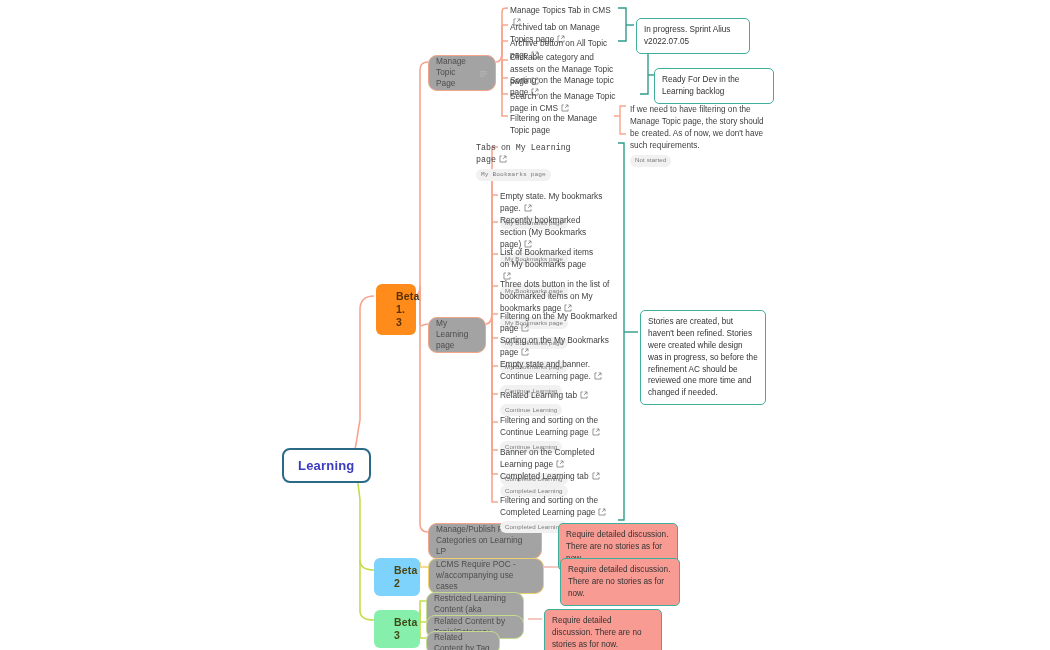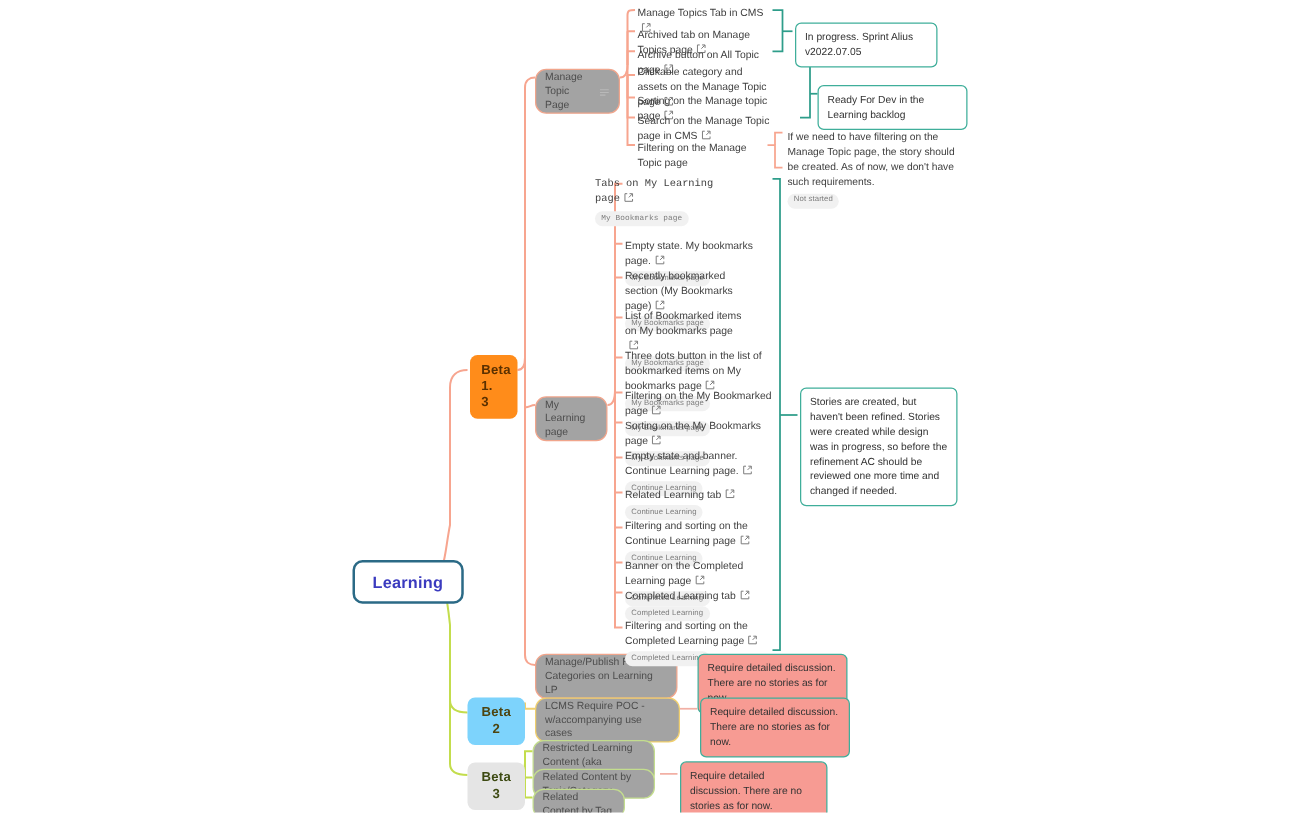--- a/index.html
+++ b/index.html
@@ -26,27 +26,27 @@
     padding: 8px 14px;
     letter-spacing: .2px;
   }
 
   
   .beta {
     border-radius: 6px;
     color: #4a4a2a;
     font-size: 10.5px;
     font-weight: bold;
-    padding: 6px 9px;
+    padding: 6px 20px;
     line-height: 1.25;
     letter-spacing: .2px;
   }
   .beta.b13 { background: #ff8c1a; color: #5a3000; width: 38px; }
   .beta.b2  { background: #7dd3fc; color: #4d4410; width: 46px; text-align: center; }
-  .beta.b3  { background: #e5e5e5; color: #3d4a12; width: 46px; text-align: center; }
+  .beta.b3  { background: #86efac; color: #3d4a12; width: 46px; text-align: center; }
 
   
   .page {
     border-radius: 9px;
     background: #a3a3a3;
     font-size: 8.3px;
     color: #4d4d4d;
     padding: 0 7px;
     line-height: 1.35;
     display: flex;

